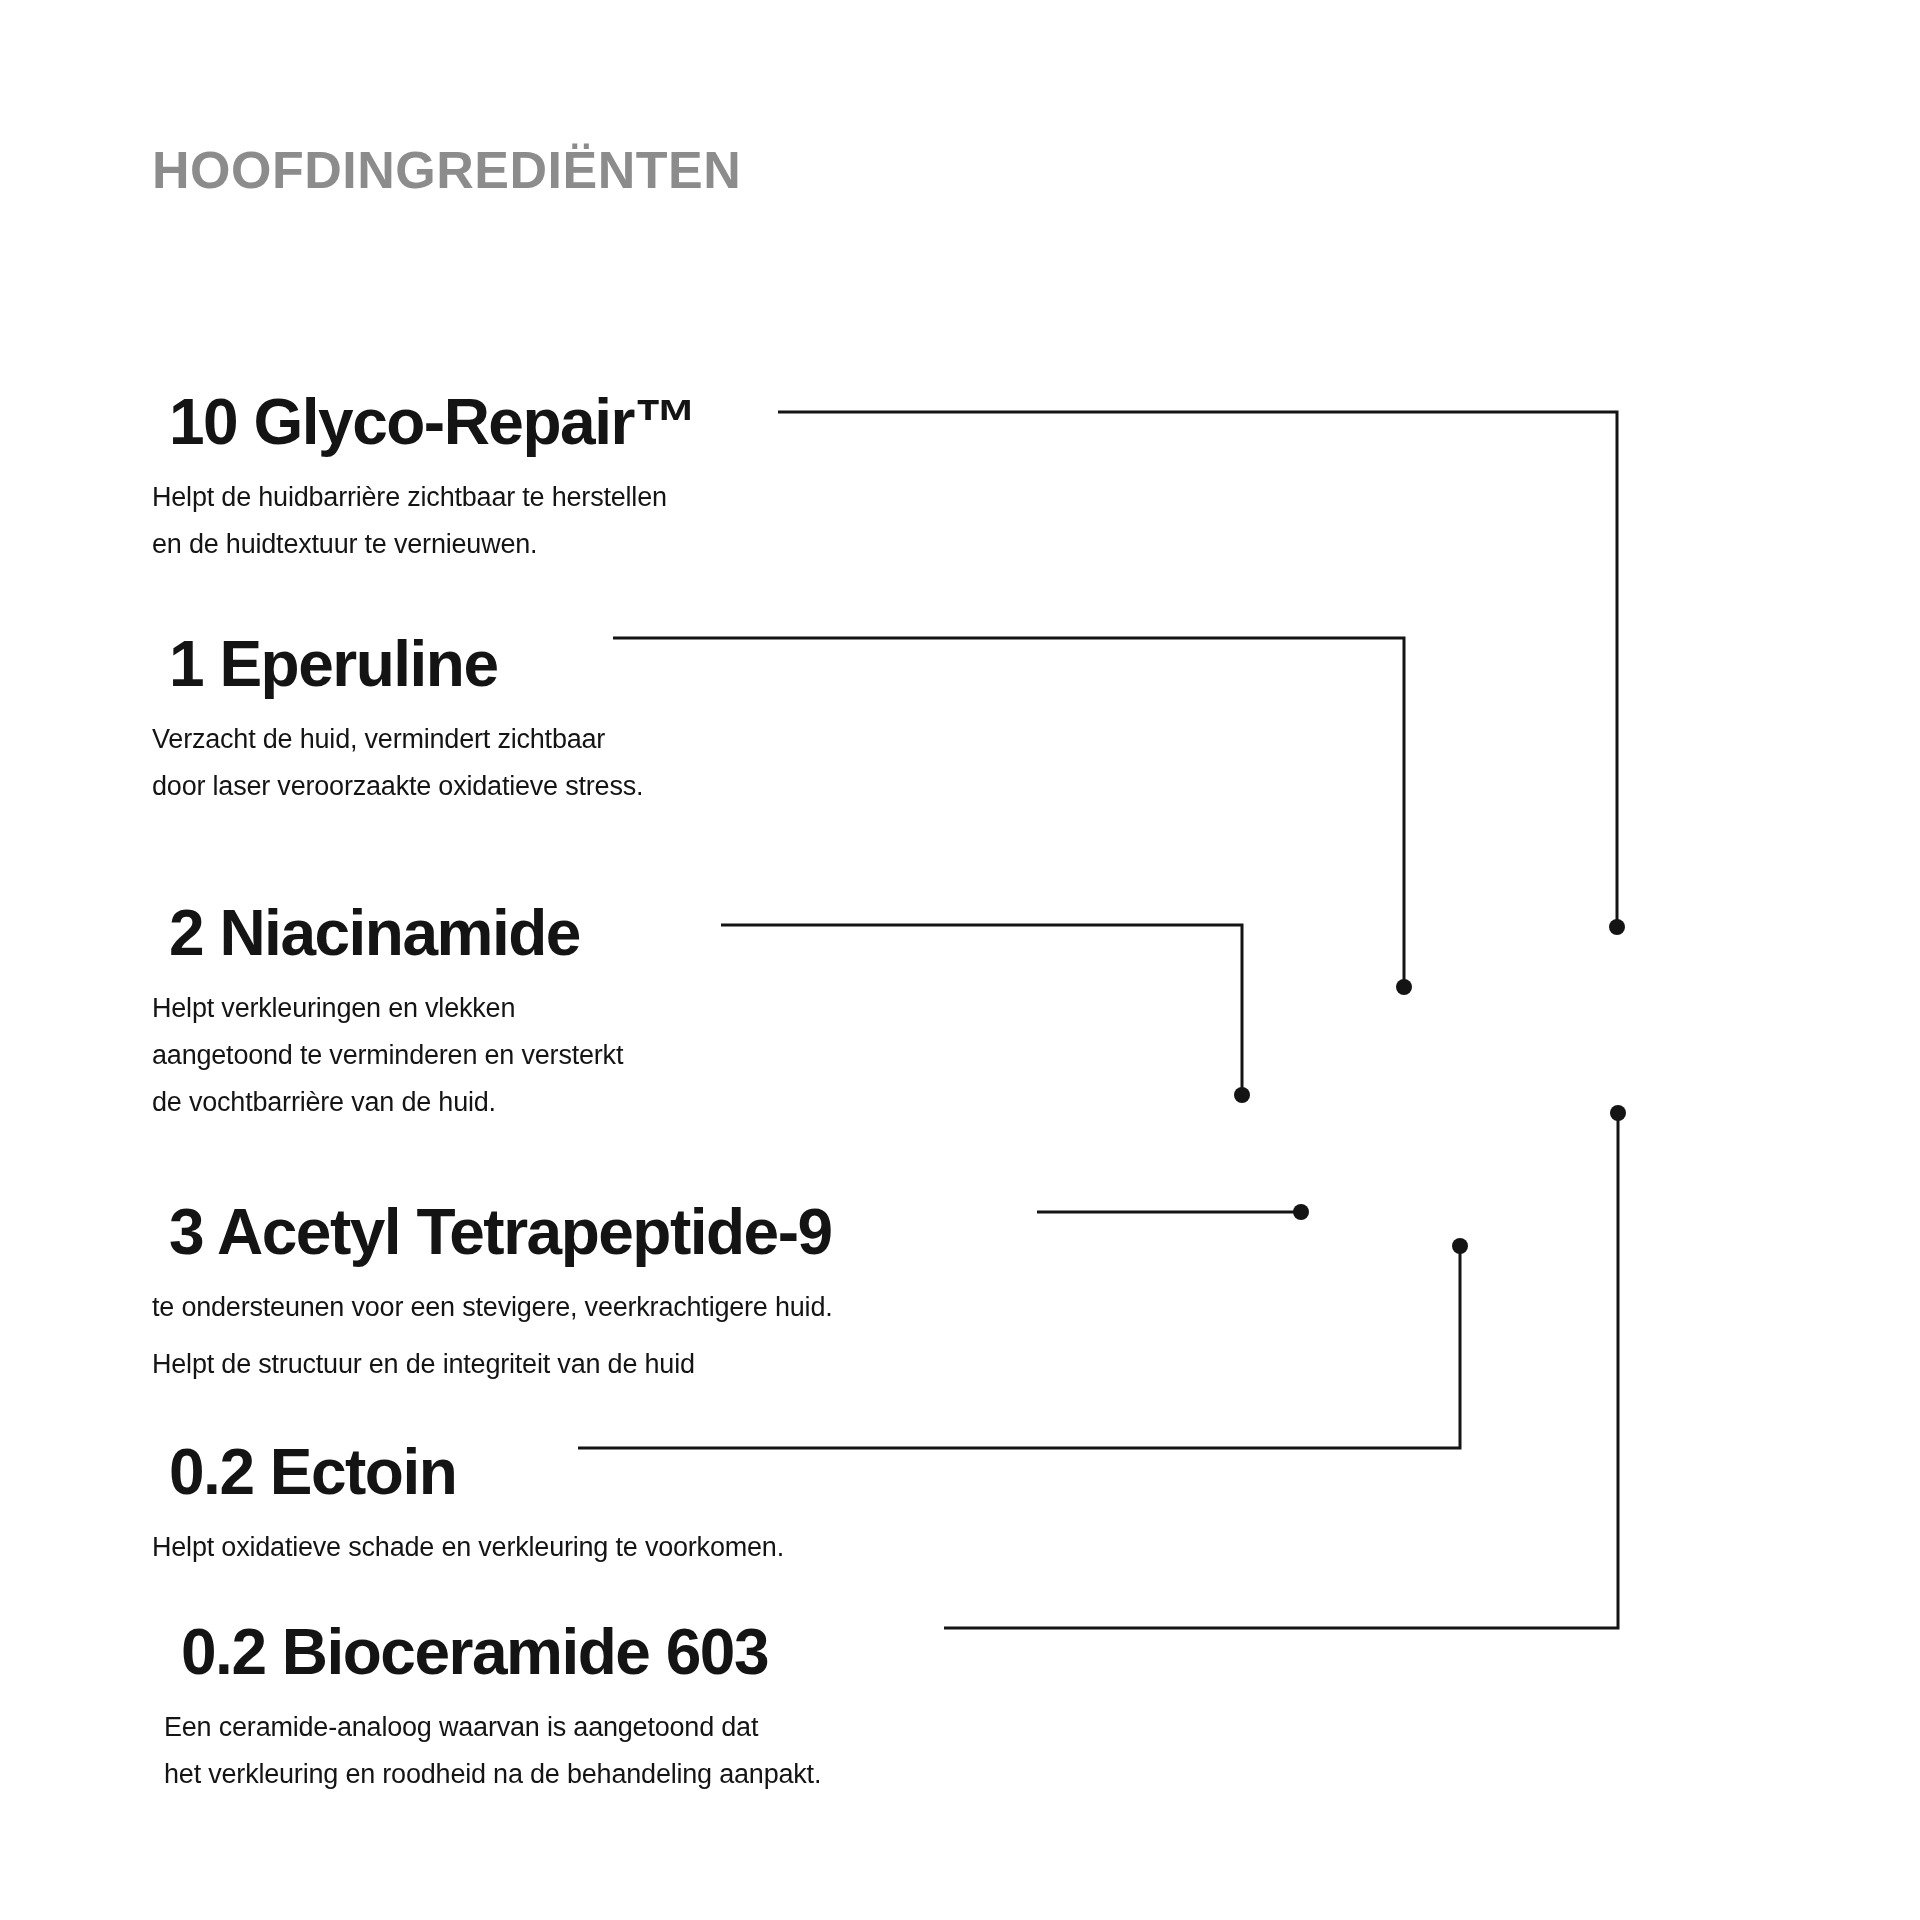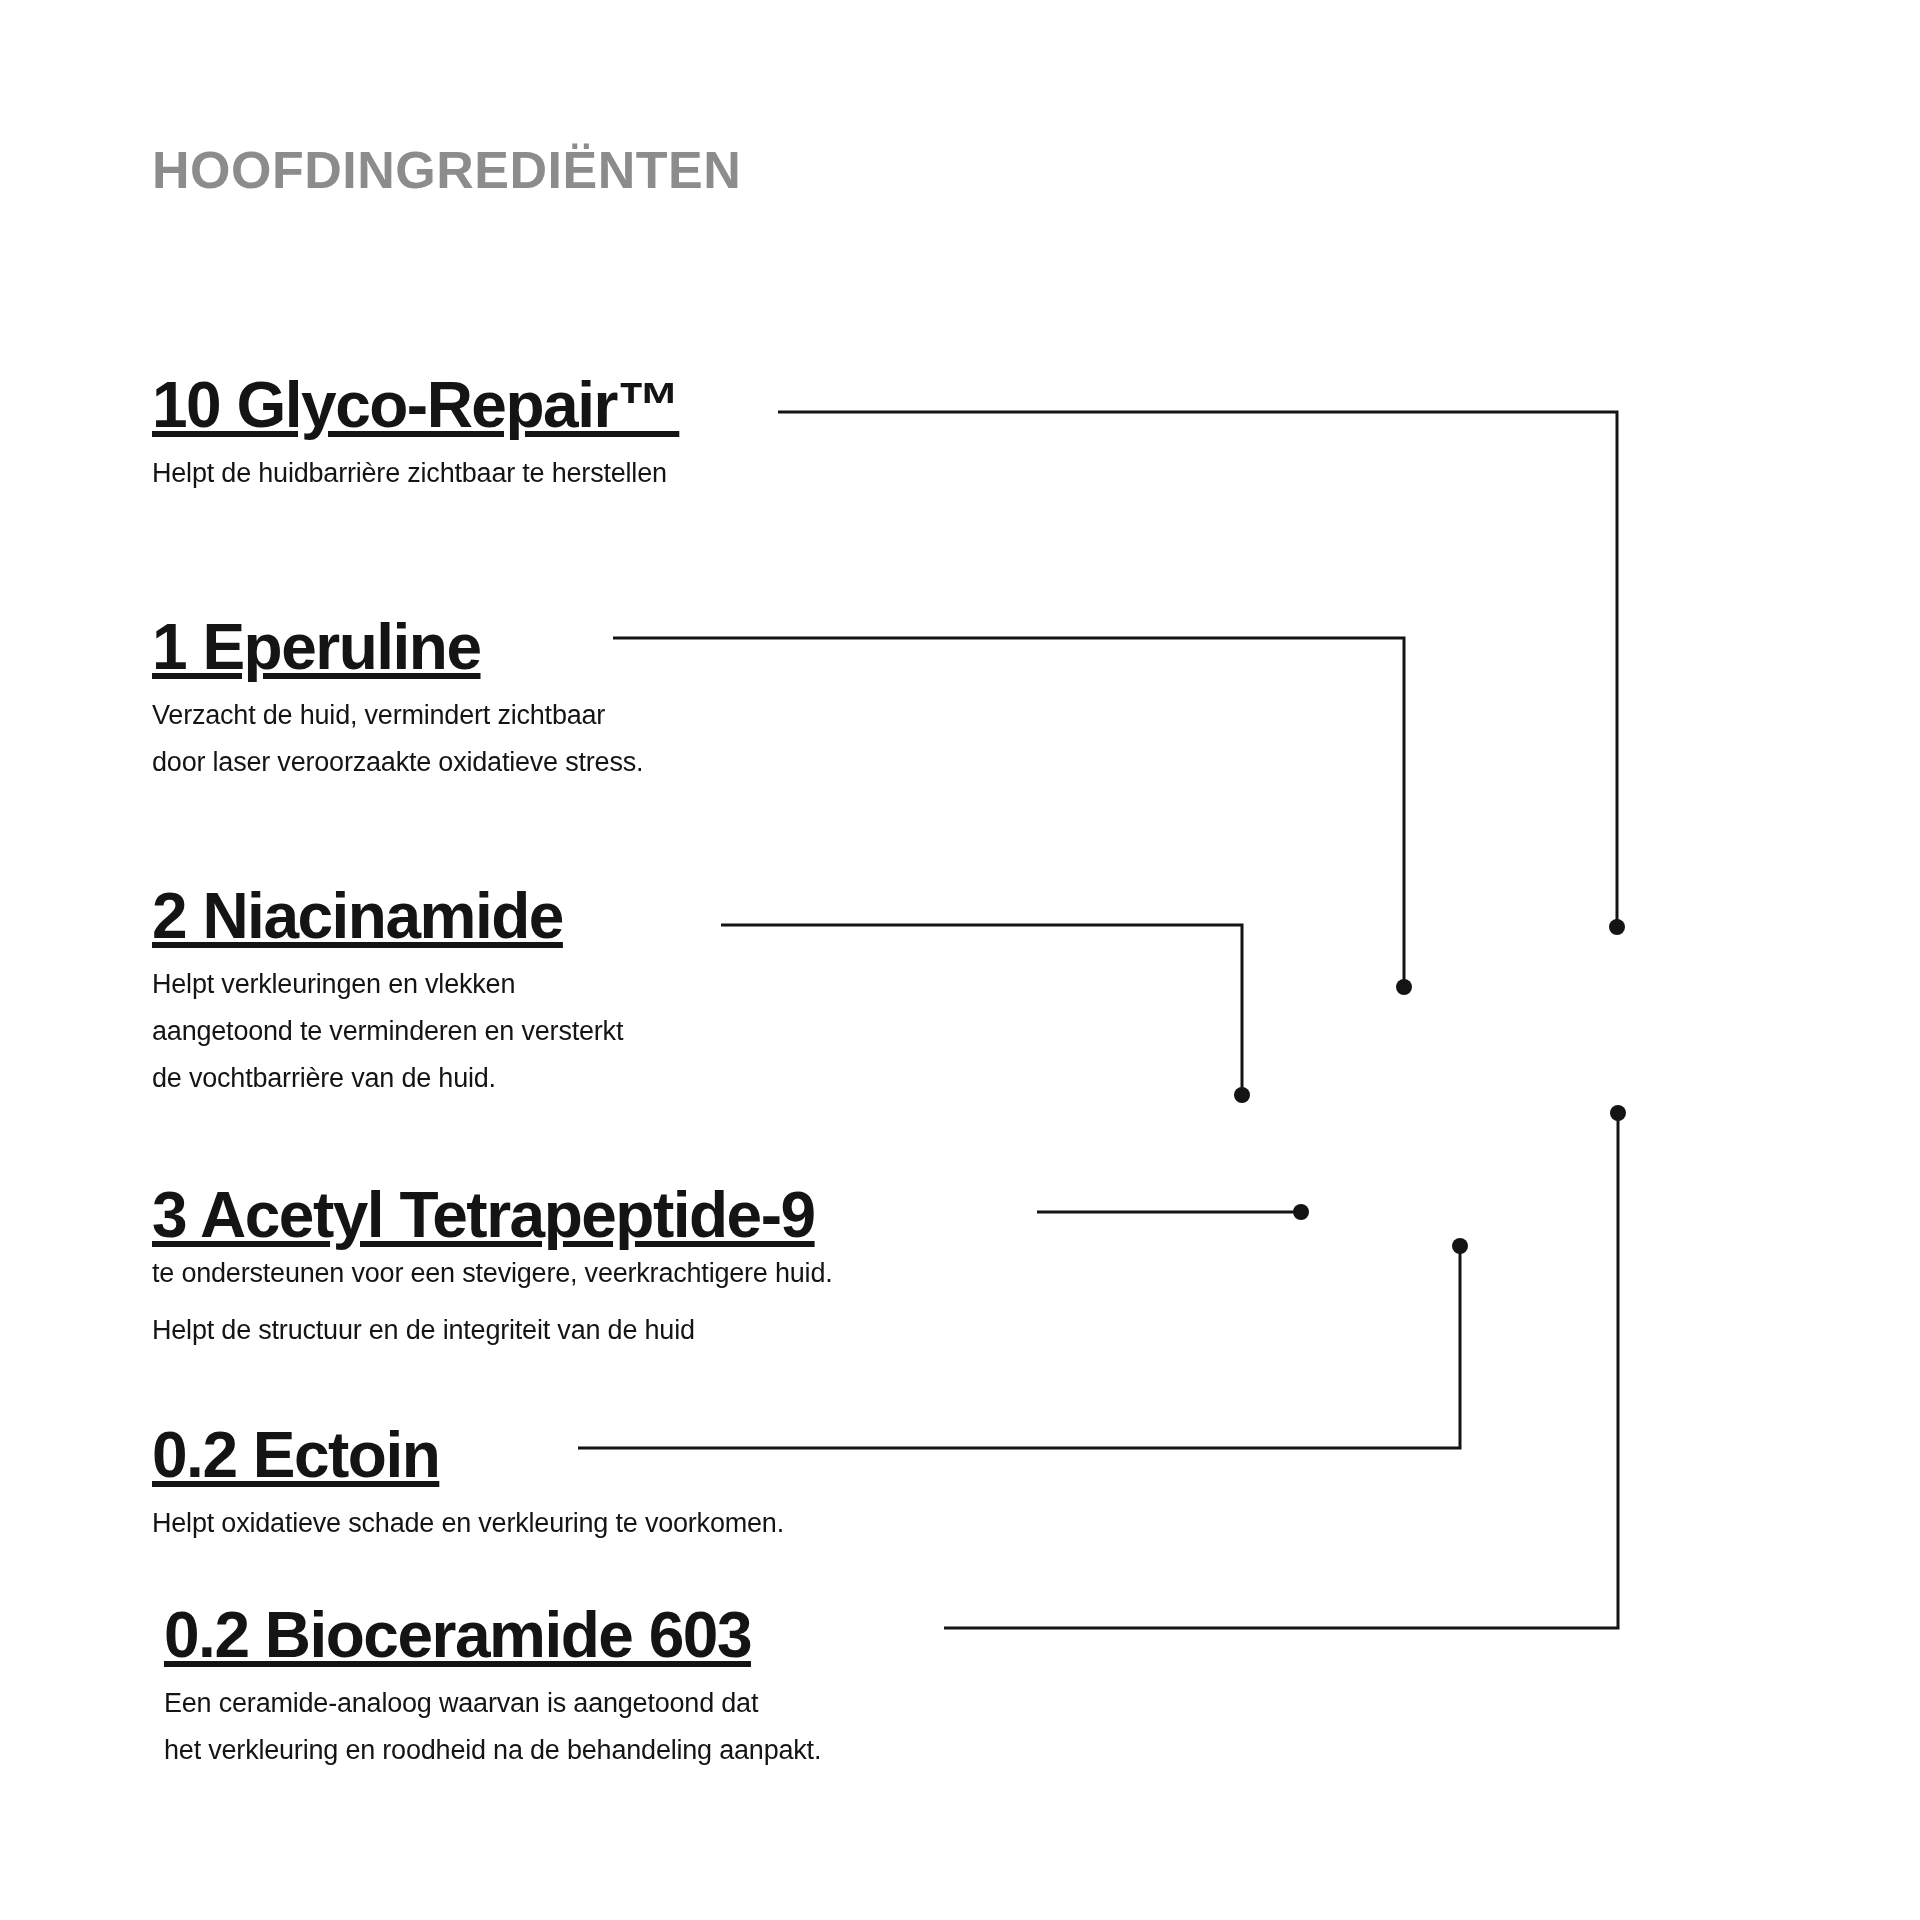--- a/index.html
+++ b/index.html
@@ -24,29 +24,28 @@
     letter-spacing: 0.5px;
     color: var(--muted, #8c8c8c);
     white-space: nowrap;
   }
   .ing {
     position: absolute;
     left: 152px;
     width: 1100px;
   }
   .ing-title {
-    margin: 0;
+    margin: 17px;
     height: 70px;
     line-height: 70px;
     font-size: 64px;
     font-weight: bold;
     letter-spacing: -1.5px;
     color: var(--ink, #141414);
     white-space: nowrap;
-    text-decoration: underline;
   }
   .ing-desc {
     margin: 0;
     font-size: 27px;
     line-height: 47px;
     letter-spacing: -0.2px;
     color: var(--ink, #141414);
     white-space: nowrap;
   }
   .ing-desc.first {
@@ -79,20 +78,21 @@
       <circle cx="1301" cy="1212" r="8" fill="#141414"></circle>
       <polyline points="578,1448 1460,1448 1460,1246" fill="none" stroke="#141414" stroke-width="3"></polyline>
       <circle cx="1460" cy="1246" r="8" fill="#141414"></circle>
       <polyline points="944,1628 1618,1628 1618,1113" fill="none" stroke="#141414" stroke-width="3"></polyline>
       <circle cx="1618" cy="1113" r="8" fill="#141414"></circle>
     </svg>
 
   <section class="ing" style="top:370px">
     <h2 class="ing-title">10 Glyco-Repair™</h2>
     <p class="ing-desc first">Helpt de huidbarrière zichtbaar te herstellen</p>
+    <p class="ing-desc">en de huidtextuur te vernieuwen.</p>
   </section>
 
   <section class="ing" style="top:612px">
     <h2 class="ing-title">1 Eperuline</h2>
     <p class="ing-desc first">Verzacht de huid, vermindert zichtbaar</p>
     <p class="ing-desc">door laser veroorzaakte oxidatieve stress.</p>
   </section>
 
   <section class="ing" style="top:881px">
     <h2 class="ing-title">2 Niacinamide</h2>

